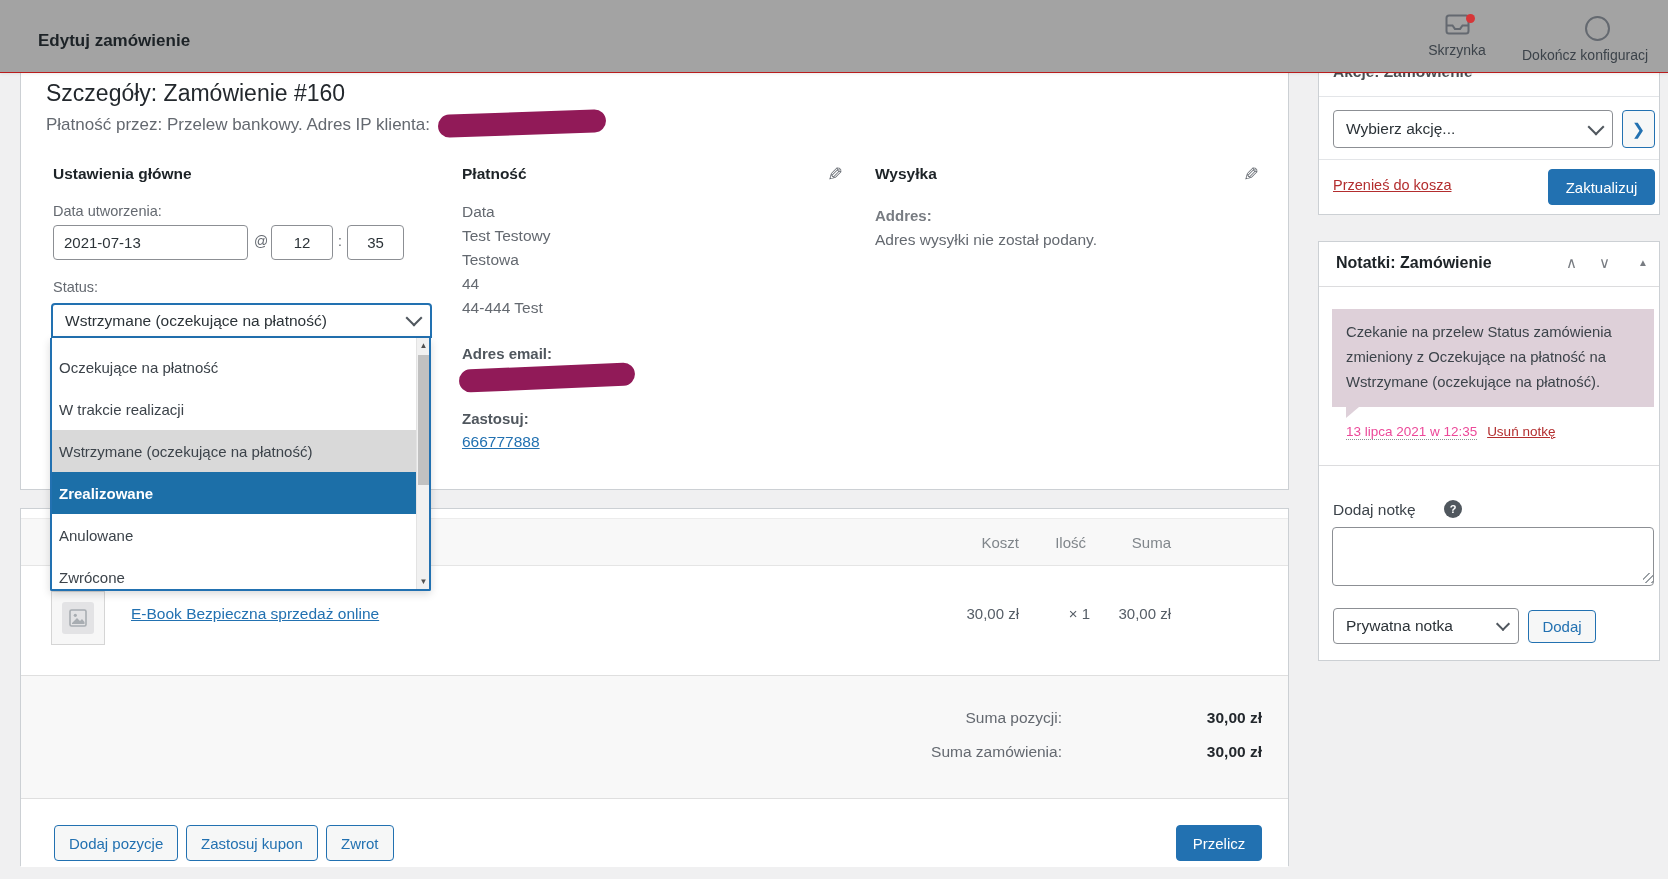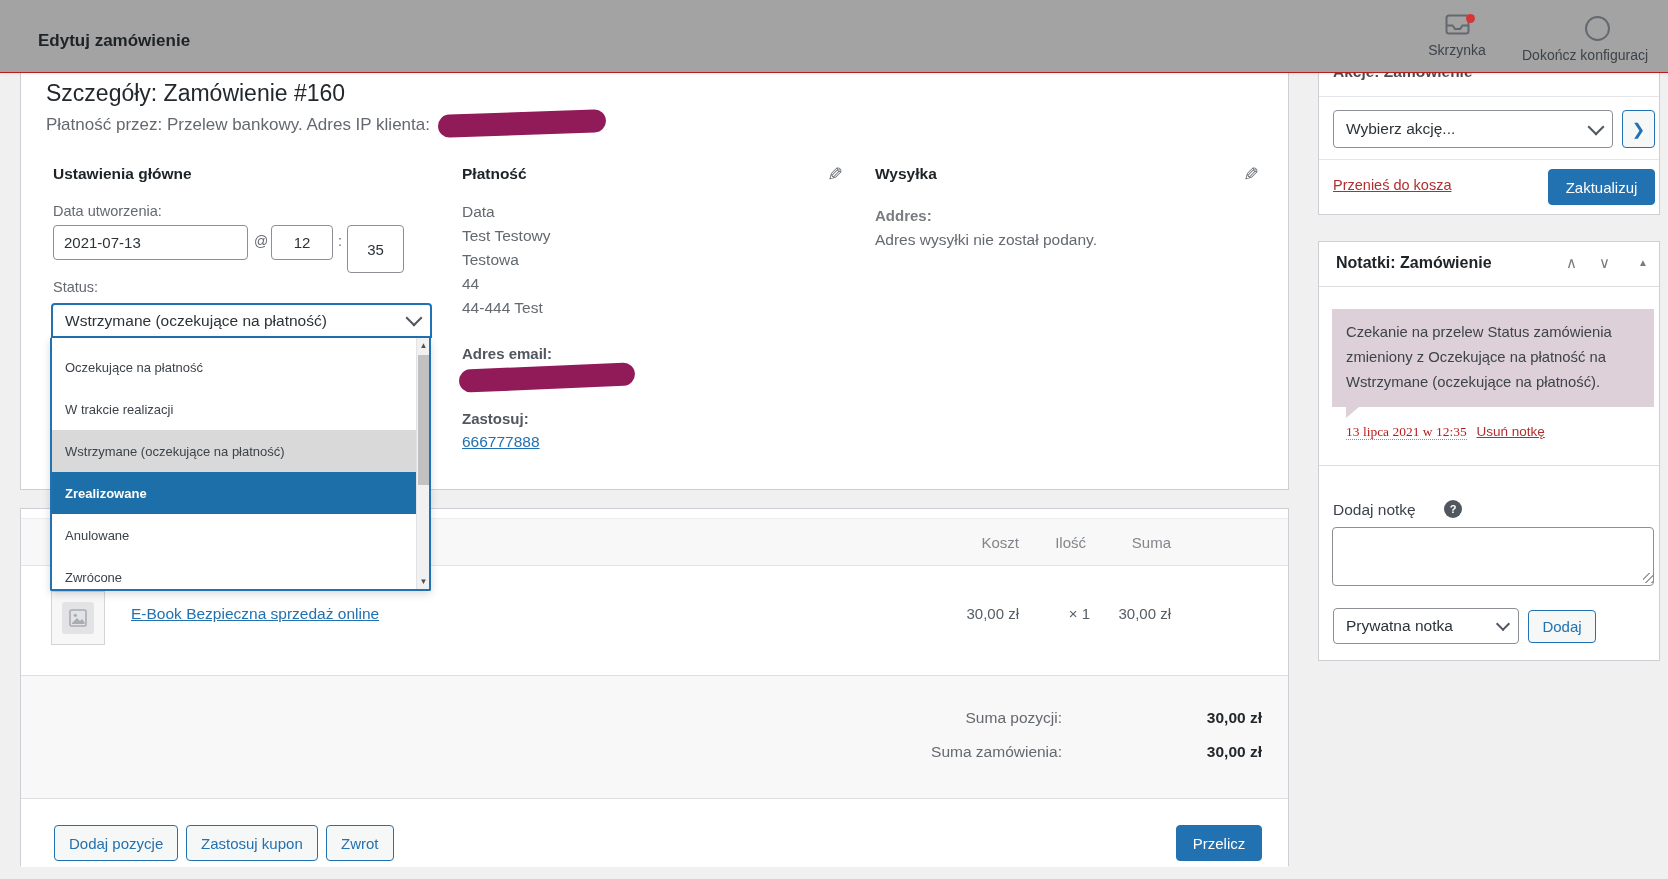--- a/index.html
+++ b/index.html
@@ -32,34 +32,34 @@
   .gray-label { font-size:14.5px; color:#646970; }
   .bold-label { font-size:15px; font-weight:bold; color:#50575e; }
   .col1-head { position:absolute; left:32px; top:92px; }
   .lbl-created { position:absolute; left:32px; top:130px; }
   .inp { border:1px solid #8c8f94; border-radius:4px; background:#fff; font-family:"Liberation Sans",sans-serif;
          font-size:15px; color:#2c3338; padding:0 10px; }
   .inp-date { position:absolute; left:32px; top:152px; width:195px; height:35px; }
   .at-sym { position:absolute; left:233px; top:160px; font-size:14px; color:#646970; }
   .inp-hh { position:absolute; left:250px; top:152px; width:62px; height:35px; text-align:center; }
   .colon { position:absolute; left:317px; top:160px; font-size:14px; color:#646970; }
-  .inp-mm { position:absolute; left:326px; top:152px; width:57px; height:48px; text-align:center; }
+  .inp-mm { position:absolute; left:326px; top:152px; width:57px; height:35px; text-align:center; }
   .lbl-status { position:absolute; left:32px; top:206px; }
   .sel-status { position:absolute; left:30px; top:230px; width:381px; height:35px; background:#fff;
         border:2px solid var(--accent,#2271b1); border-radius:4px 4px 0 0; display:flex; align-items:center;
         justify-content:space-between; padding:0 10px 0 12px; font-size:15.5px; color:#2c3338; cursor:pointer; }
   .chev { width:12px; height:12px; border:solid #50575e; border-width:0 2px 2px 0; transform:rotate(45deg); margin-top:-5px; }
 
   
   .dropdown { position:absolute; left:30px; top:265px; width:381px; height:253px; background:#fff;
         border:2px solid var(--accent,#2271b1); border-top:none; border-radius:0 0 2px 2px;
         box-shadow:0 3px 8px rgba(0,0,0,.15); z-index:30; }
   .dd-list { position:absolute; left:0; top:0; right:13px; bottom:0; overflow:hidden; }
   .dd-opt { position:absolute; left:0; width:100%; height:42px; display:flex; align-items:center;
-        padding-left:13px; font-size:13px; color:#3c434a; cursor:pointer; }
+        padding-left:7px; font-size:15px; color:#3c434a; cursor:pointer; }
   .dd-opt.cur { background:#d9d9d9; }
   .dd-opt.sel { background:var(--option-selected,#1c6fa8); color:#fff; font-weight:600; }
   .dd-scroll { position:absolute; right:0; top:0; width:13px; height:100%; background:#f1f1f1; border-left:1px solid #e3e3e3; }
   .dd-sc-btn { position:absolute; left:0; width:13px; height:15px; font-size:8px; color:#505050; text-align:center; line-height:15px; cursor:pointer; }
   .dd-sc-thumb { position:absolute; left:1px; top:17px; width:11px; height:130px; background:#c1c1c1; cursor:pointer; }
 
   .col2-head { position:absolute; left:441px; top:92px; }
   .addr-line { position:absolute; left:441px; font-size:15.5px; color:#646970; }
   .lbl-email { position:absolute; left:441px; top:272px; }
   .redact-email { position:absolute; left:438px; top:293px; width:176px; height:23px; transform:rotate(-2.5deg); }
@@ -116,21 +116,21 @@
   .pn-head { position:absolute; left:17px; top:12px; font-size:16px; font-weight:bold; color:#1d2327; }
   .pn-arrow { position:absolute; top:12px; font-size:15px; color:#787c82; cursor:pointer; }
   .pn-up { left:247px; } .pn-down { left:280px; }
   .pn-toggle { position:absolute; left:319px; top:15px; font-size:10px; color:#787c82; cursor:pointer; }
   .pn-headline { position:absolute; left:0; top:44px; width:100%; border-top:1px solid #dcdcde; }
   .note-bubble { position:absolute; left:13px; top:67px; width:322px; min-height:98px; background:var(--note-bg,#ded0d9);
         padding:11px 14px; font-size:14.8px; line-height:25px; color:#3c434a; }
   .note-tail { position:absolute; left:27px; top:165px; width:0; height:0;
         border-top:11px solid var(--note-bg,#ded0d9); border-right:13px solid transparent; }
   .note-meta { position:absolute; left:27px; top:182px; font-size:13.5px; }
-  .note-date { color:#b91c1c; border-bottom:1px dotted #8c8f94;font-family:Liberation Serif, serif; }
+  .note-date { color:#ec4899; border-bottom:1px dotted #8c8f94; }
   .note-del { color:var(--danger,#b32d2e); text-decoration:underline; cursor:pointer; margin-left:6px; }
   .pn-div { position:absolute; left:0; top:223px; width:100%; border-top:1px solid #dcdcde; }
   .addnote-label { position:absolute; left:14px; top:259px; font-size:15.5px; color:#3c434a; }
   .help-ic { position:absolute; left:125px; top:258px; width:18px; height:18px; border-radius:50%;
         background:#50575e; color:#fff; font-size:11px; font-weight:bold; text-align:center; line-height:18px; cursor:pointer; }
   .note-ta { position:absolute; left:13px; top:285px; width:322px; height:59px; border:1px solid #8c8f94;
         border-radius:4px; resize:none; font-family:"Liberation Sans",sans-serif; font-size:14px; padding:6px 8px; }
   .ta-grip { position:absolute; left:324px; top:331px; width:10px; height:10px;
         background:repeating-linear-gradient(-45deg,#9aa0a5 0 1.5px,transparent 1.5px 4.5px); cursor:nwse-resize; }
   .pn-select { position:absolute; left:14px; top:366px; width:186px; height:36px; }

